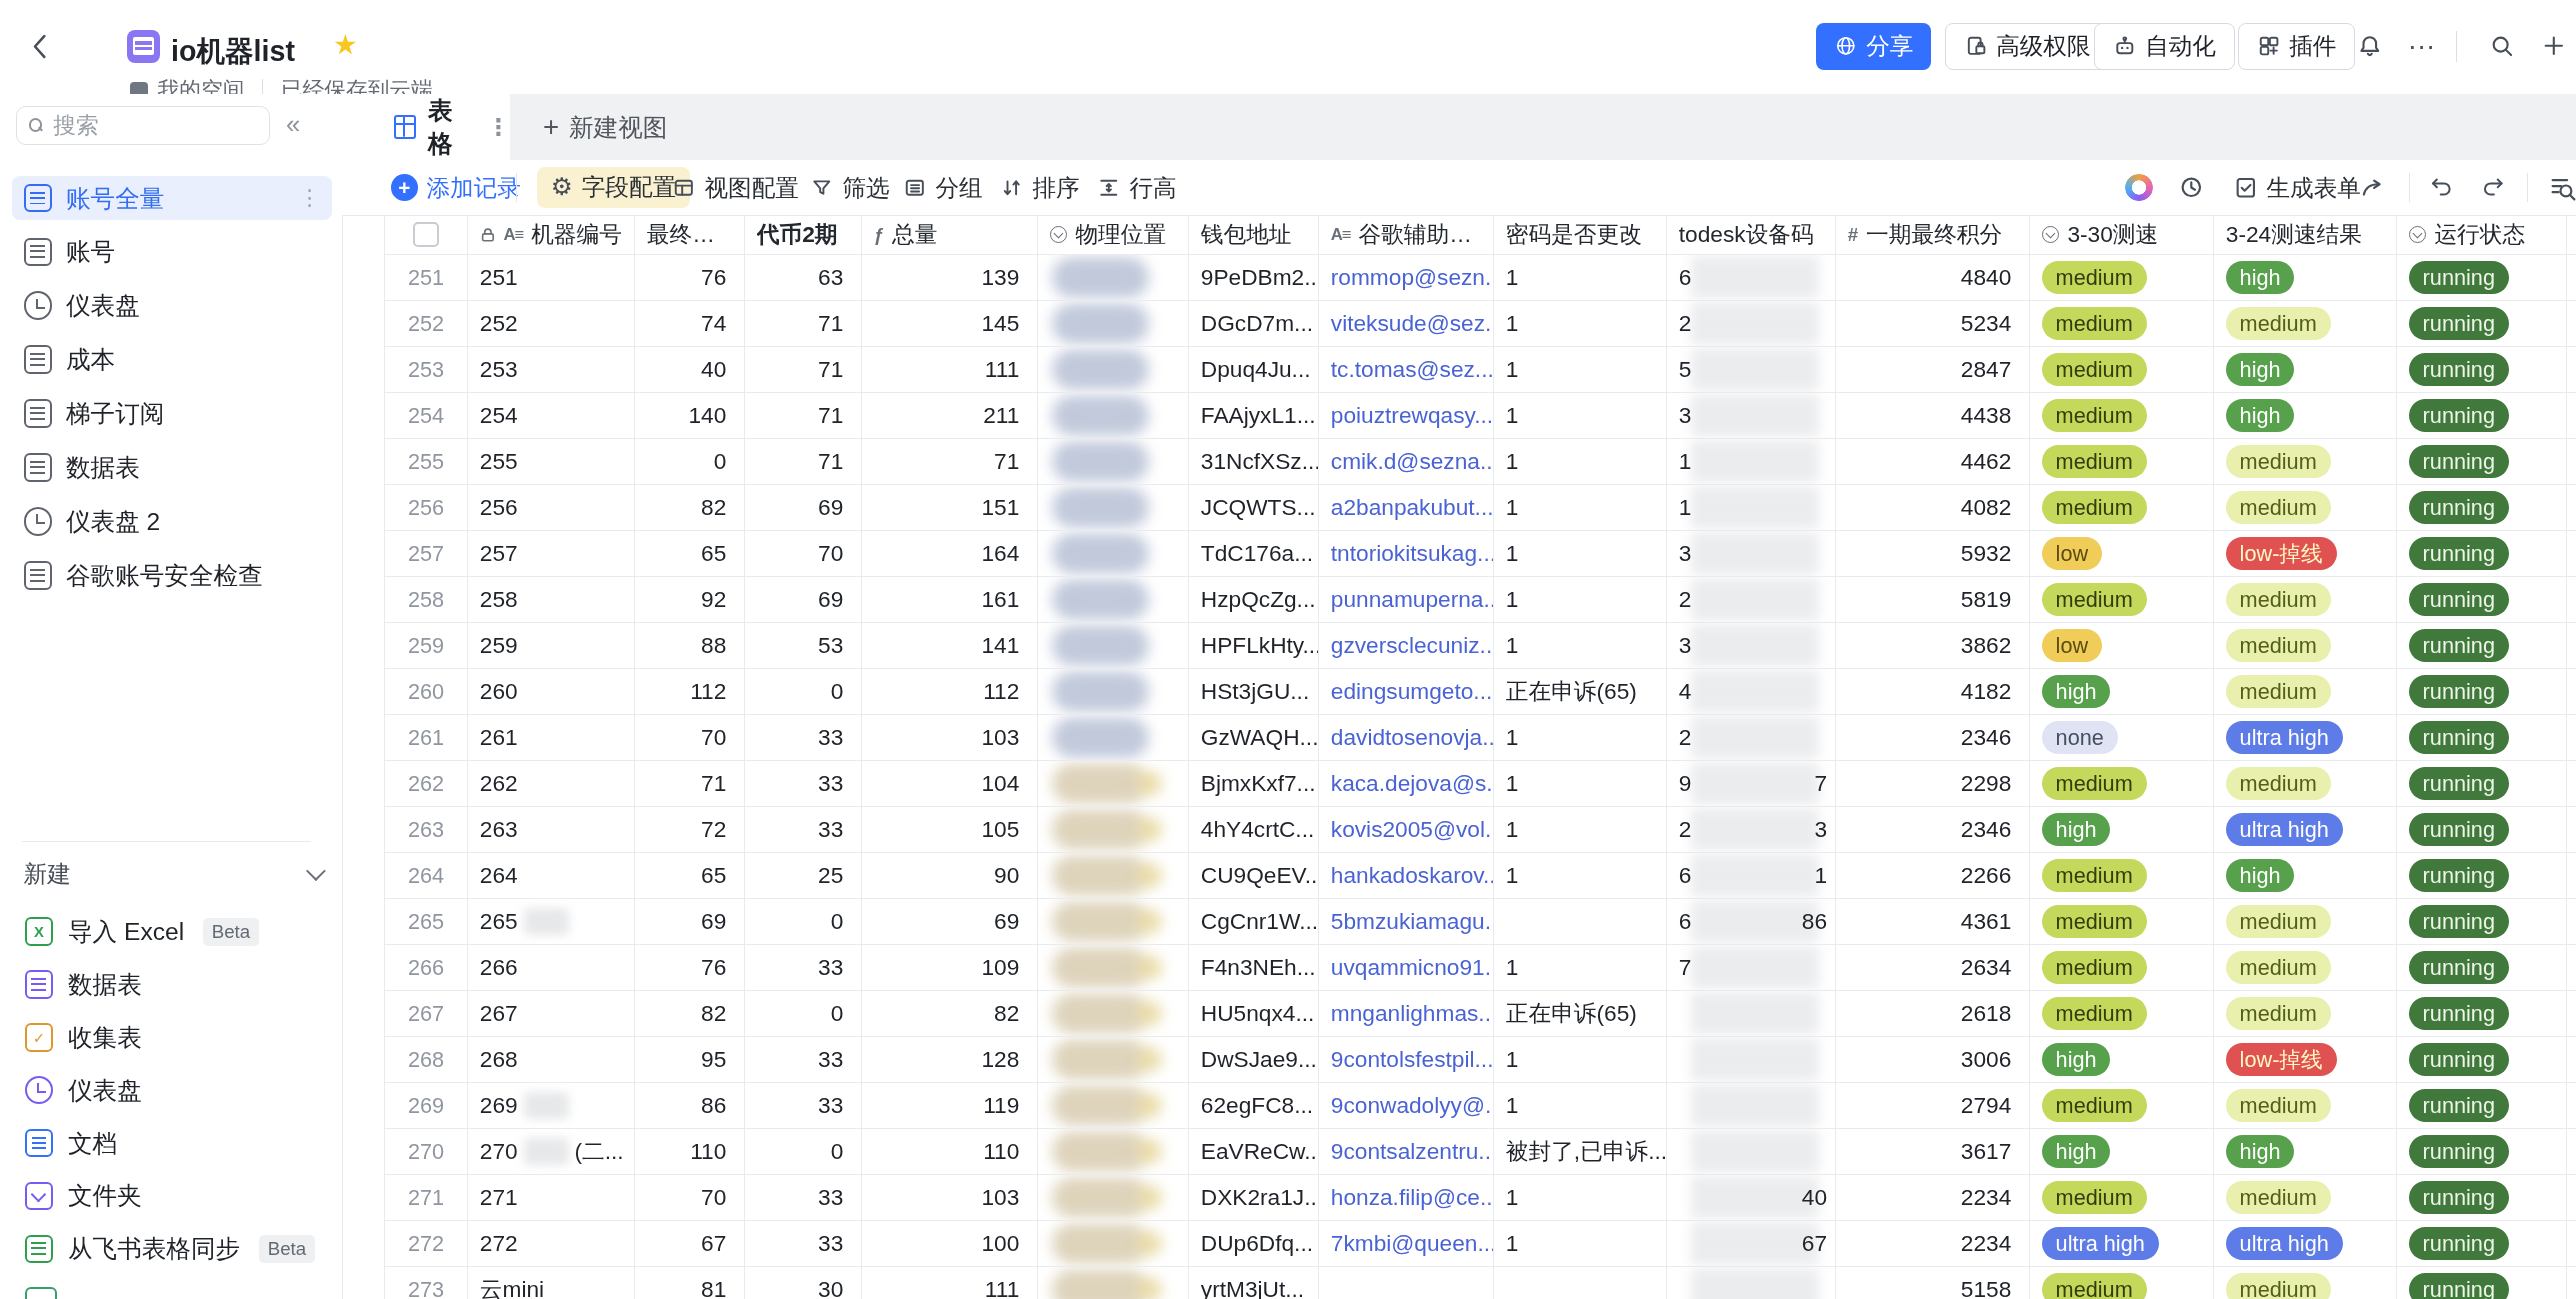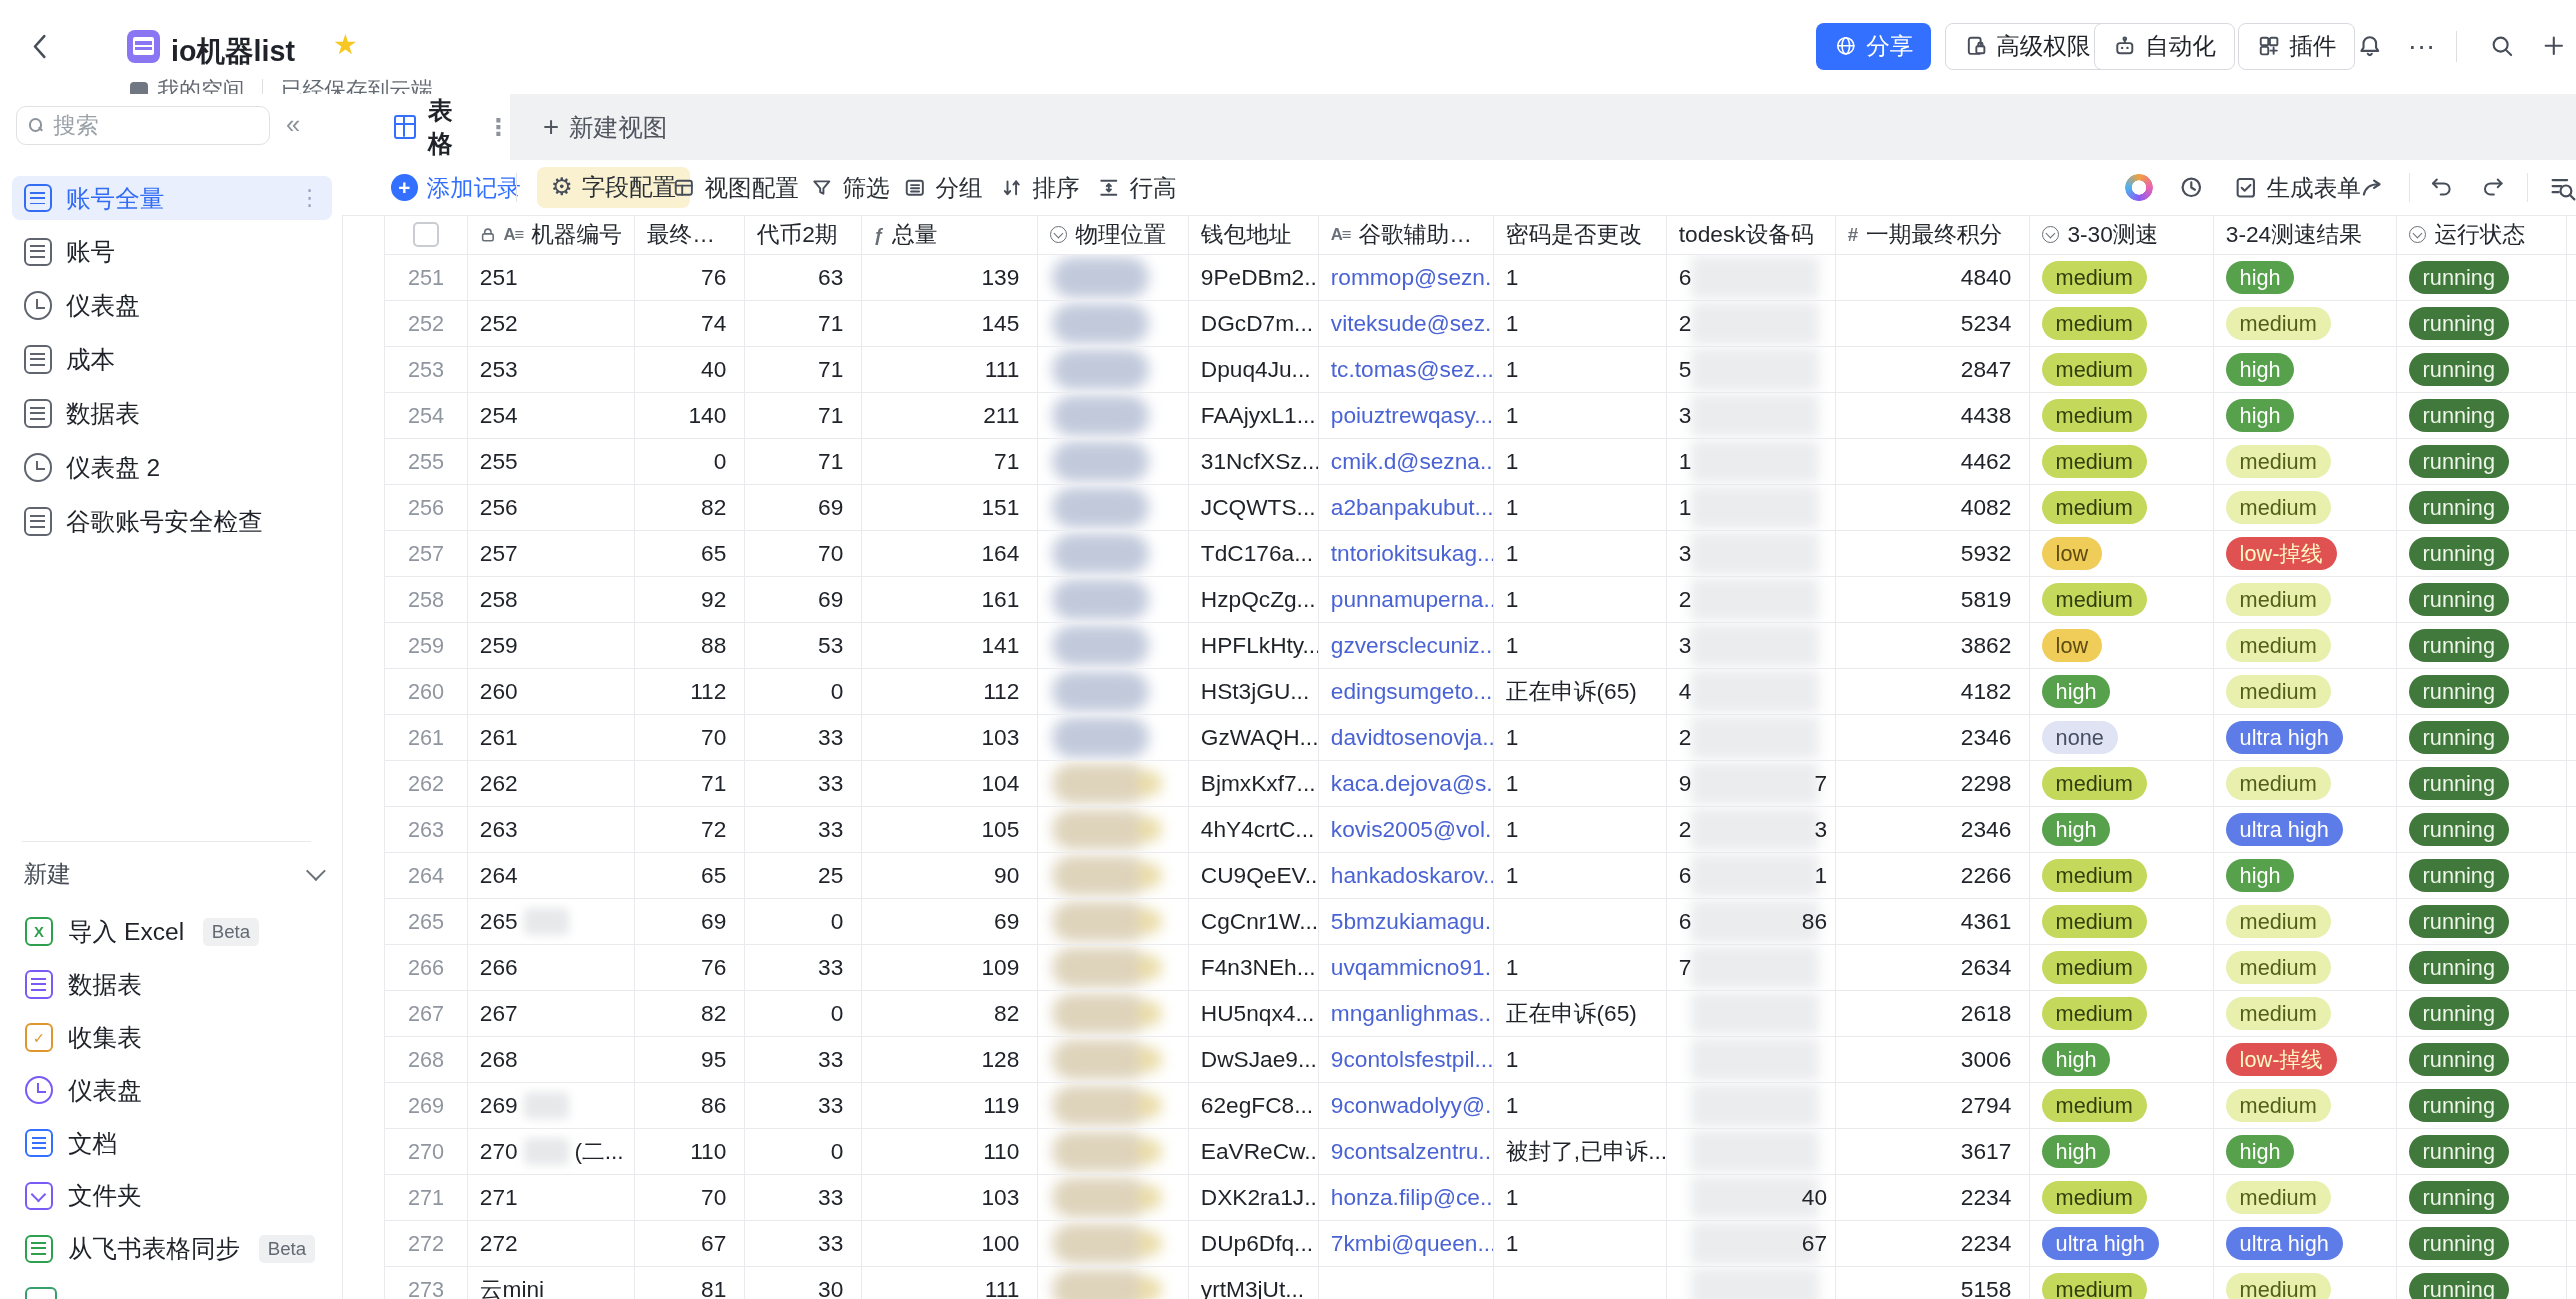--- a/index.html
+++ b/index.html
@@ -223,20 +223,24 @@
         <div class="sitem">
           <div class="icn clock"></div>
           <div style="overflow: hidden;">仪表盘</div>
         </div>
         <div class="sitem">
           <div class="icn tbl"></div>
           <div style="overflow: hidden;">成本</div>
         </div>
         <div class="sitem">
           <div class="icn tbl"></div>
+          <div style="overflow: hidden;">梯子订阅</div>
+        </div>
+        <div class="sitem">
+          <div class="icn tbl"></div>
           <div style="overflow: hidden;">数据表</div>
         </div>
         <div class="sitem">
           <div class="icn clock"></div>
           <div style="overflow: hidden;">仪表盘 2</div>
         </div>
         <div class="sitem">
           <div class="icn tbl"></div>
           <div style="overflow: hidden;">谷歌账号安全检查</div>
         </div>
@@ -412,21 +416,21 @@
                 <rect x="2.5" y="6.5" width="10" height="6.5" rx="1.4"></rect>
                 <path d="M4.5 6.5V5a3 3 0 0 1 6 0v1.5"></path>
               </svg>
             </span>
             <div class="fA">A≡</div>
             <div class="lbl">机器编号</div>
           </div>
           <div class="cell hcell" style="width: 110px; flex: 0 0 auto;">
             <div class="lbl">最终代...</div>
           </div>
-          <div class="cell hcell" style="width: 117px; flex: 0 0 auto;">
+          <div class="cell hcell" style="width: 117px; flex: 0 0 auto; font-weight: bold;">
             <div class="lbl">代币2期</div>
           </div>
           <div class="cell hcell" style="width: 176px; flex: 0 0 auto;">
             <div class="fnum">ƒ</div>
             <div class="lbl">总量</div>
           </div>
           <div class="cell hcell" style="width: 151px; flex: 0 0 auto;">
             <div class="selicon"></div>
             <div class="lbl">物理位置</div>
           </div>

